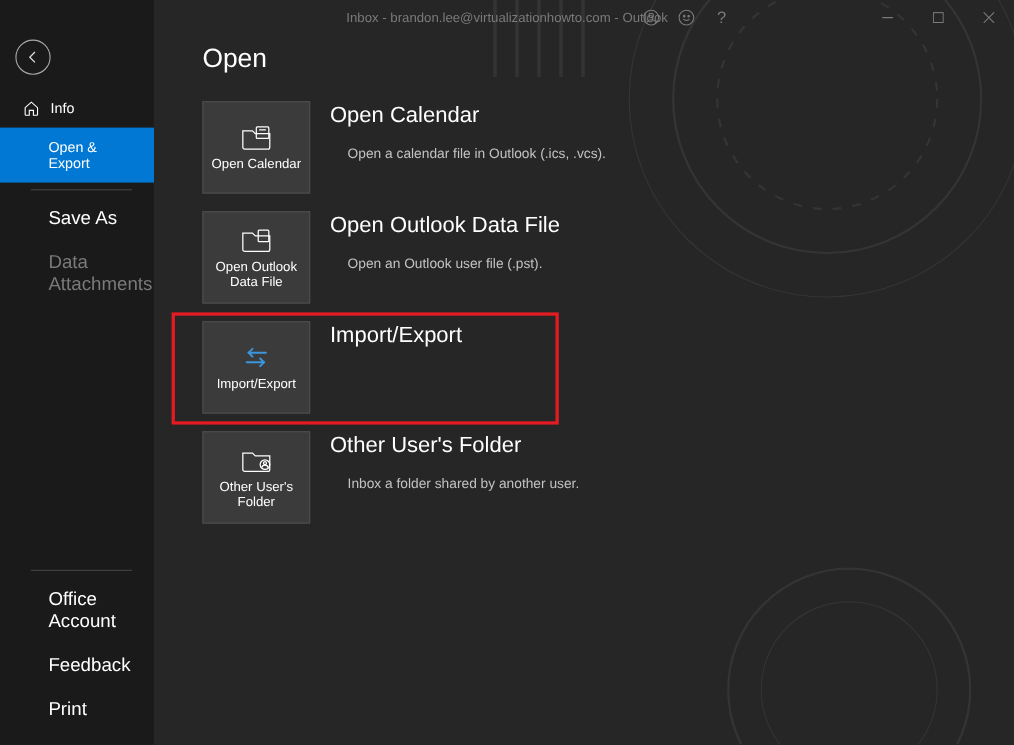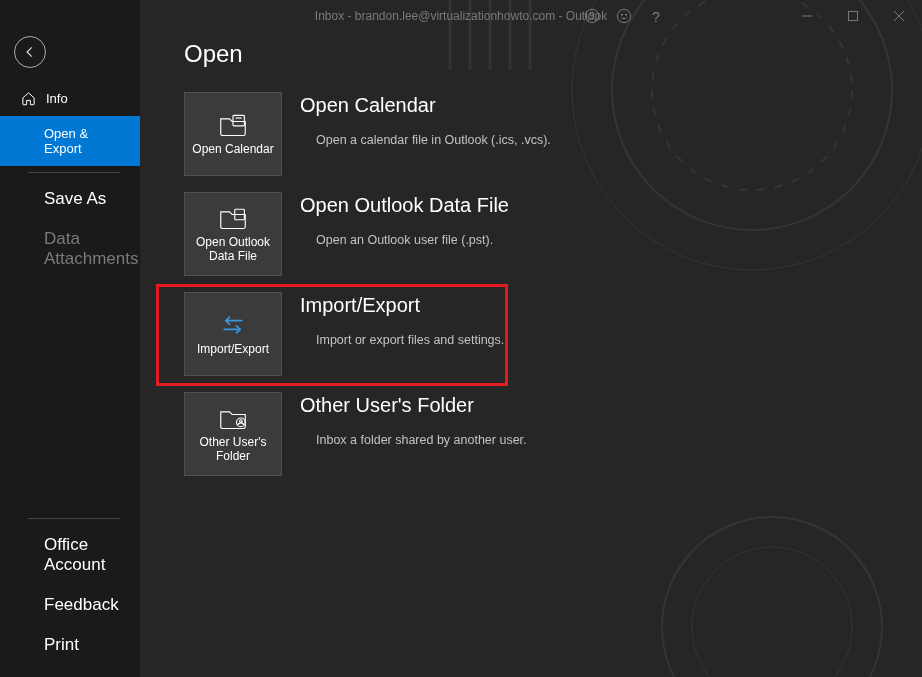--- a/index.html
+++ b/index.html
@@ -240,21 +240,20 @@
           <path d="M26 7H8"></path>
             <path d="M12 3l-4 4 4 4"></path>
           <path d="M6 17h18"></path>
             <path d="M20 13l4 4-4 4"></path>
         </svg>
       </span>
       <span class="blabel">Import/Export</span>
     </div>
     <div class="rowtext">
       <h2>Import/Export</h2>
-      <p>Import or export files and settings.</p>
     </div>
   </div>
 
   <div class="row">
     <div class="bigbtn">
       <span class="bicon">
         <svg width="28" height="24" viewBox="0 0 32 26" fill="none" stroke="currentColor" stroke-width="1.3">
           <path d="M2 6h10l3 3h15v14a2 2 0 0 1-2 2H4a2 2 0 0 1-2-2z"></path>
           <circle cx="25" cy="18" r="5"></circle>
           <circle cx="25" cy="16.5" r="1.5"></circle>

